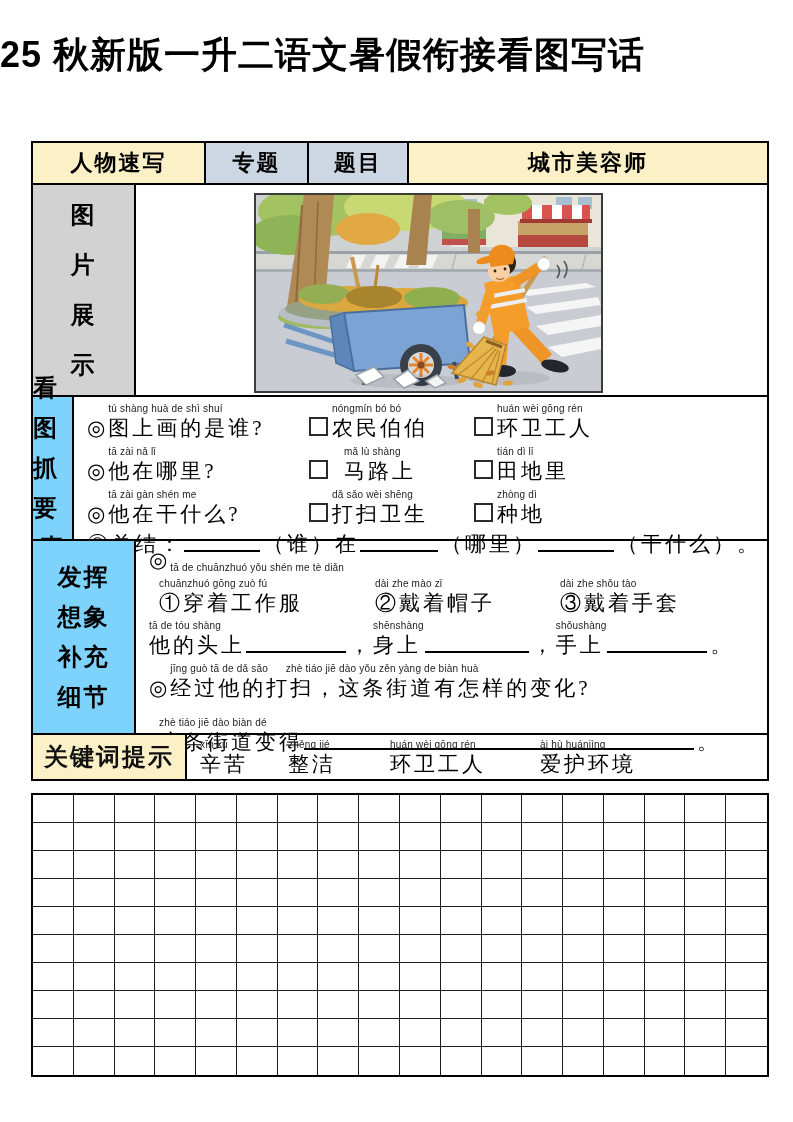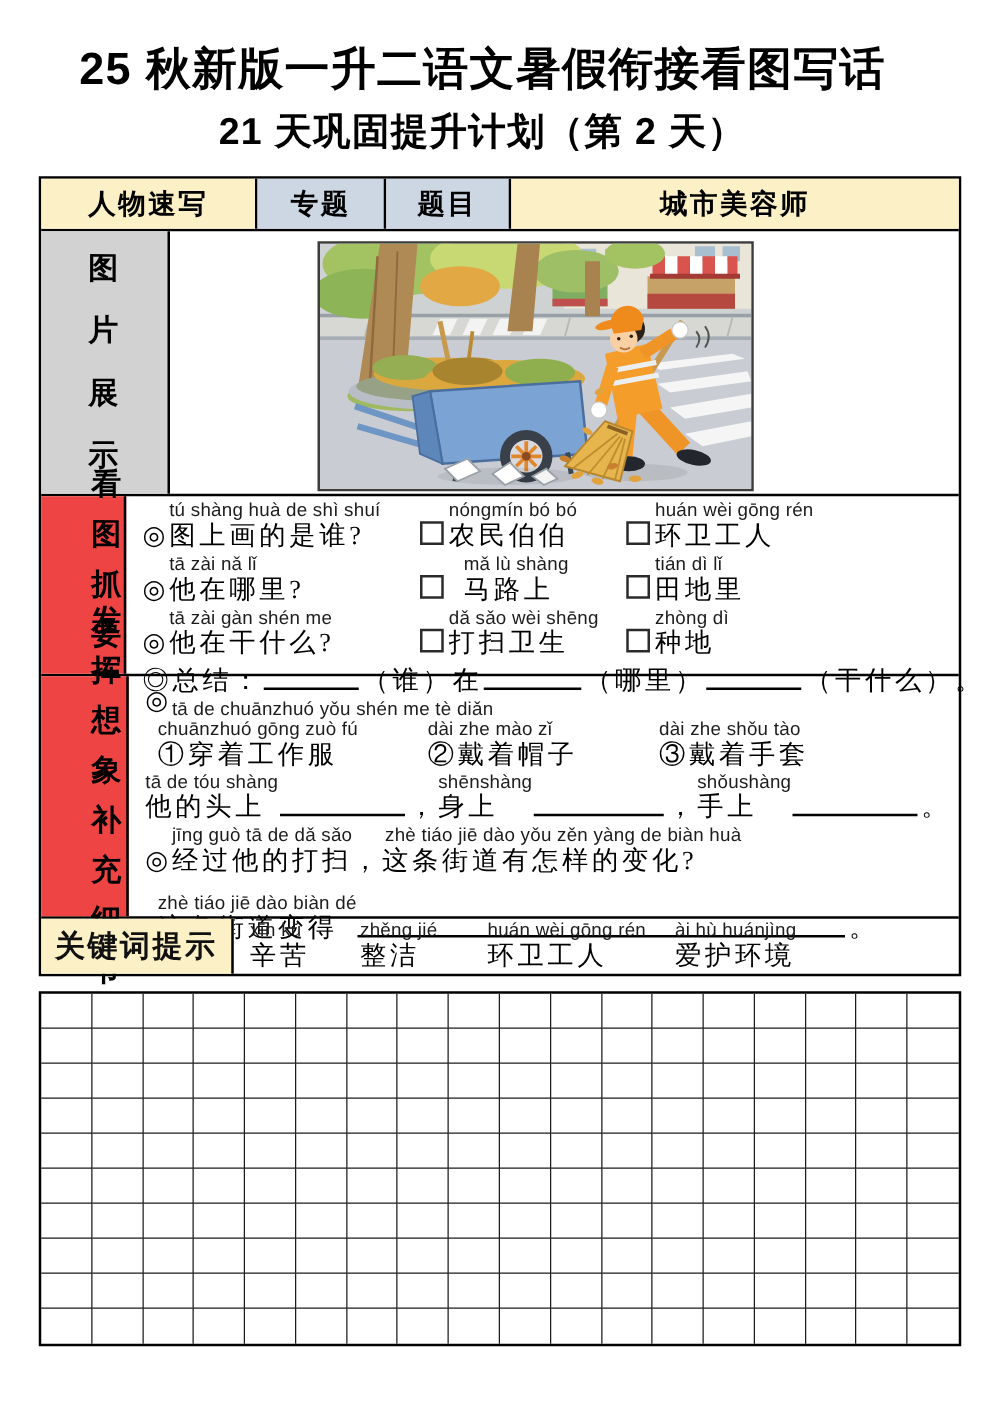--- a/index.html
+++ b/index.html
@@ -1,32 +1,32 @@
 <!DOCTYPE html>
 <html><head>
 <meta charset="utf-8">
 <style>
   html,body{margin:0;padding:0;}
   body{
     width:793px;height:1122px;background:#ffffff;overflow:hidden;position:relative;
     font-family:"Liberation Serif", serif;color:#000;
   }
   
-  .titles{position:absolute;top:0;left:0;width:772px;text-align:center;}
+  .titles{position:absolute;top:0;left:0;width:772px;}
   .t1{margin-top:34px;font-family:"Liberation Sans",sans-serif;font-weight:bold;font-size:36px;line-height:42px;letter-spacing:1px;}
   .t2{margin-top:12px;font-family:"Liberation Sans",sans-serif;font-weight:bold;font-size:30px;line-height:36px;letter-spacing:1px;}
   
   .sheet{position:absolute;left:31px;top:141px;width:738px;border:2.5px solid #000;box-sizing:border-box;background:#fff;}
   .row{display:flex;border-bottom:2px solid #000;box-sizing:border-box;}
   .row:last-child{border-bottom:none;}
   .cell{box-sizing:border-box;}
   .vline{border-right:2px solid #000;}
   .lbl-blue{background:#cdd6e3;}
   .lbl-gray{background:#d2d2d2;}
-  .lbl-lblue{background:#ef4444;padding-left:40px;}
+  .lbl-lblue{background:#7dd3fc;}
   .val-yellow{background:#fbf0c6;}
   .hrow{height:42px;}
   .hcell{display:flex;align-items:center;justify-content:center;
     font-family:"Liberation Sans",sans-serif;font-weight:bold;font-size:22px;letter-spacing:2px;}
   .side{display:flex;flex-direction:column;align-items:center;justify-content:center;
     font-family:"Liberation Sans",sans-serif;font-weight:bold;}
   .side .side-line{font-size:24px;letter-spacing:2px;}
   .picture-row{height:212px;}
   .picture-row .side-line{line-height:50px;}
   .elements-row{height:144px;}
@@ -36,39 +36,38 @@
   .kw-row{height:44px;}
   .kw-label{display:flex;align-items:center;justify-content:center;
     font-family:"Liberation Sans",sans-serif;font-weight:bold;font-size:24px;letter-spacing:2px;color:#111;}
   .content{flex:1;display:flex;flex-direction:column;padding:4px 6px 2px 13px;}
   .pic-content{padding:0;}
   .illu-frame{margin:8px 0 0 118px;width:345px;height:196px;border:2px solid #3c3c3c;box-sizing:content-box;}
   
   .segline{display:flex;align-items:flex-end;}
   .segcol{display:flex;align-items:flex-end;flex:0 0 auto;}
   .ruby{display:flex;flex-direction:column;}
-  .py{font-family:"Liberation Sans",sans-serif;font-size:15px;line-height:12px;color:#1c1c1c;white-space:pre;letter-spacing:0.2px;}
+  .py{font-family:"Liberation Sans",sans-serif;font-size:10px;line-height:12px;color:#1c1c1c;white-space:pre;letter-spacing:0.2px;}
   .hz{font-size:21px;line-height:27px;letter-spacing:3px;white-space:pre;color:#000;}
   .blank{height:0;border-bottom:2px solid #000;margin:0 3px 6px 1px;}
   .cbox{width:15px;height:15px;border:2px solid #2b2b2b;margin:0 4px 6px 0;background:#fff;}
   .kw-content{justify-content:center;}
   
   .writing-grid{position:absolute;left:31px;top:793px;width:738px;height:284px;
     border:2px solid #000;box-sizing:border-box;display:grid;
     grid-template-columns:repeat(18,1fr);grid-template-rows:repeat(10,1fr);background:#fff;}
   .wcell{border-right:1.6px solid #1c1c1c;border-bottom:1.6px solid #1c1c1c;box-sizing:border-box;}
   .wcell.lastcol{border-right:none;}
   .wcell.lastrow{border-bottom:none;}
 </style>
 </head>
 <body>
 
 <div class="titles">
   <div class="t1">25 秋新版一升二语文暑假衔接看图写话</div>
-  <div class="t2">21 天巩固提升计划（第 2 天）</div>
 </div>
 
 <div class="sheet">
 
   <div class="row hrow">
     <div class="cell vline val-yellow hcell" style="width:173px;">人物速写</div>
     <div class="cell vline lbl-blue hcell" style="width:103px;">专题</div>
     <div class="cell vline lbl-blue hcell" style="width:100px;">题目</div>
     <div class="cell val-yellow hcell" style="flex:1;">城市美容师</div>
   </div>

